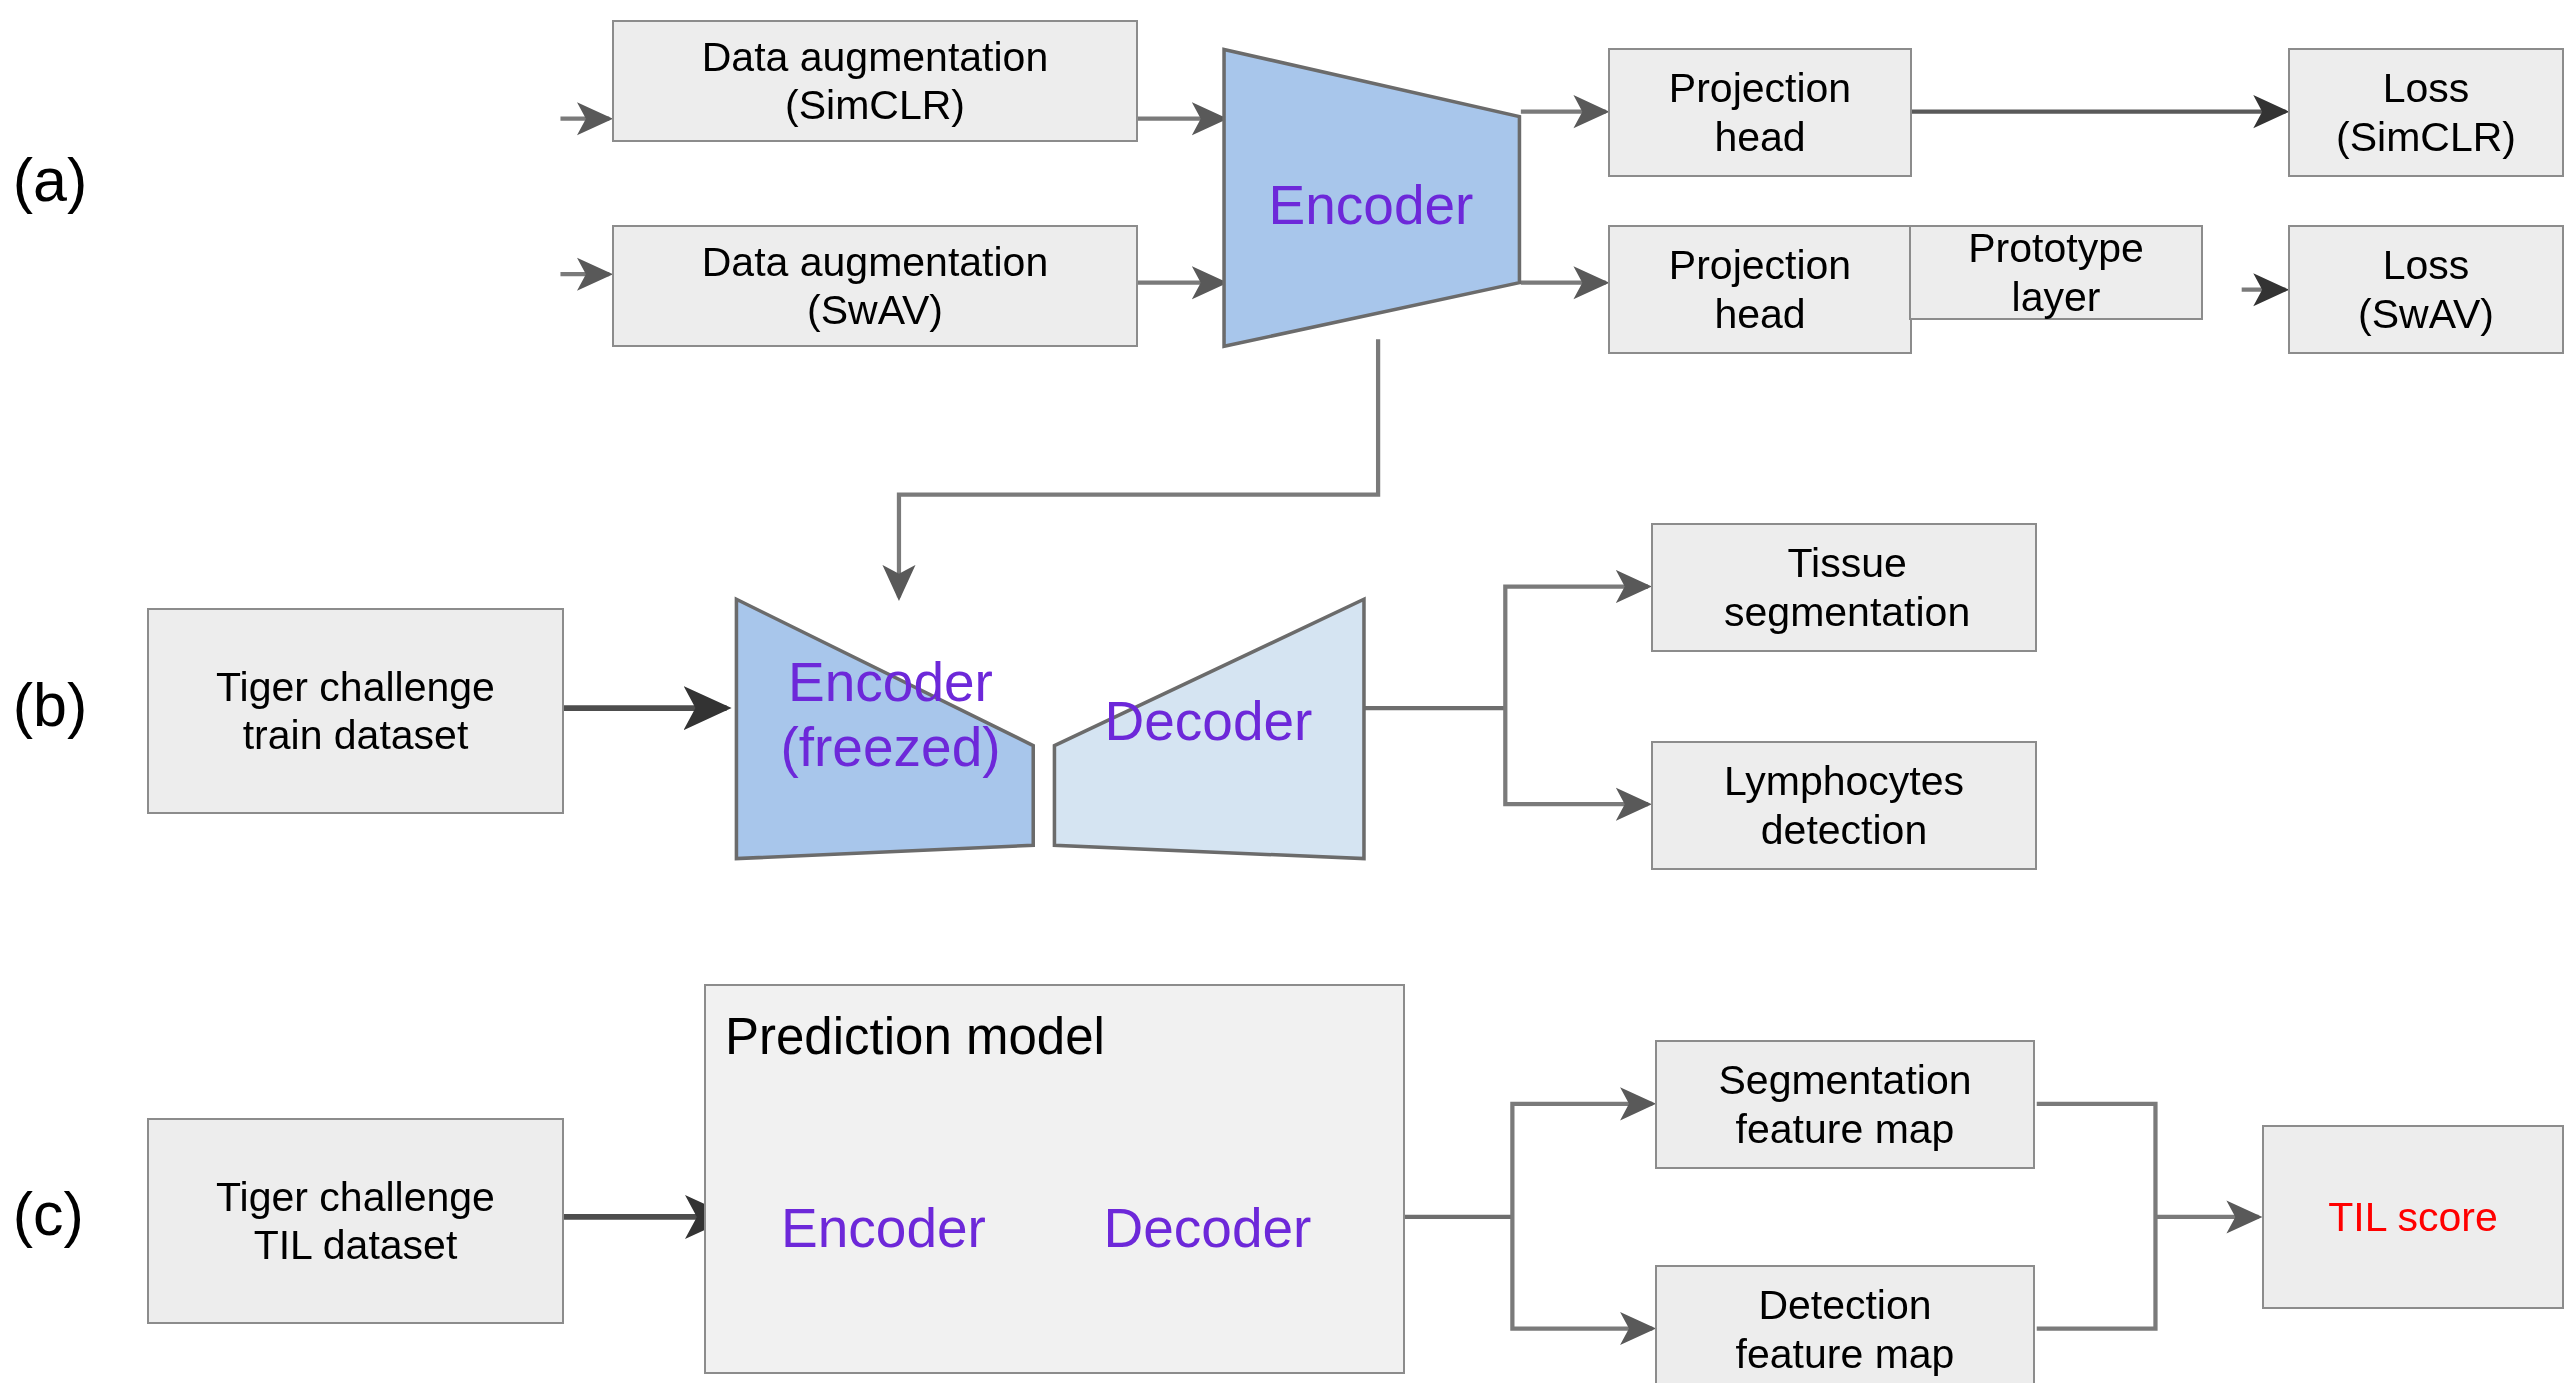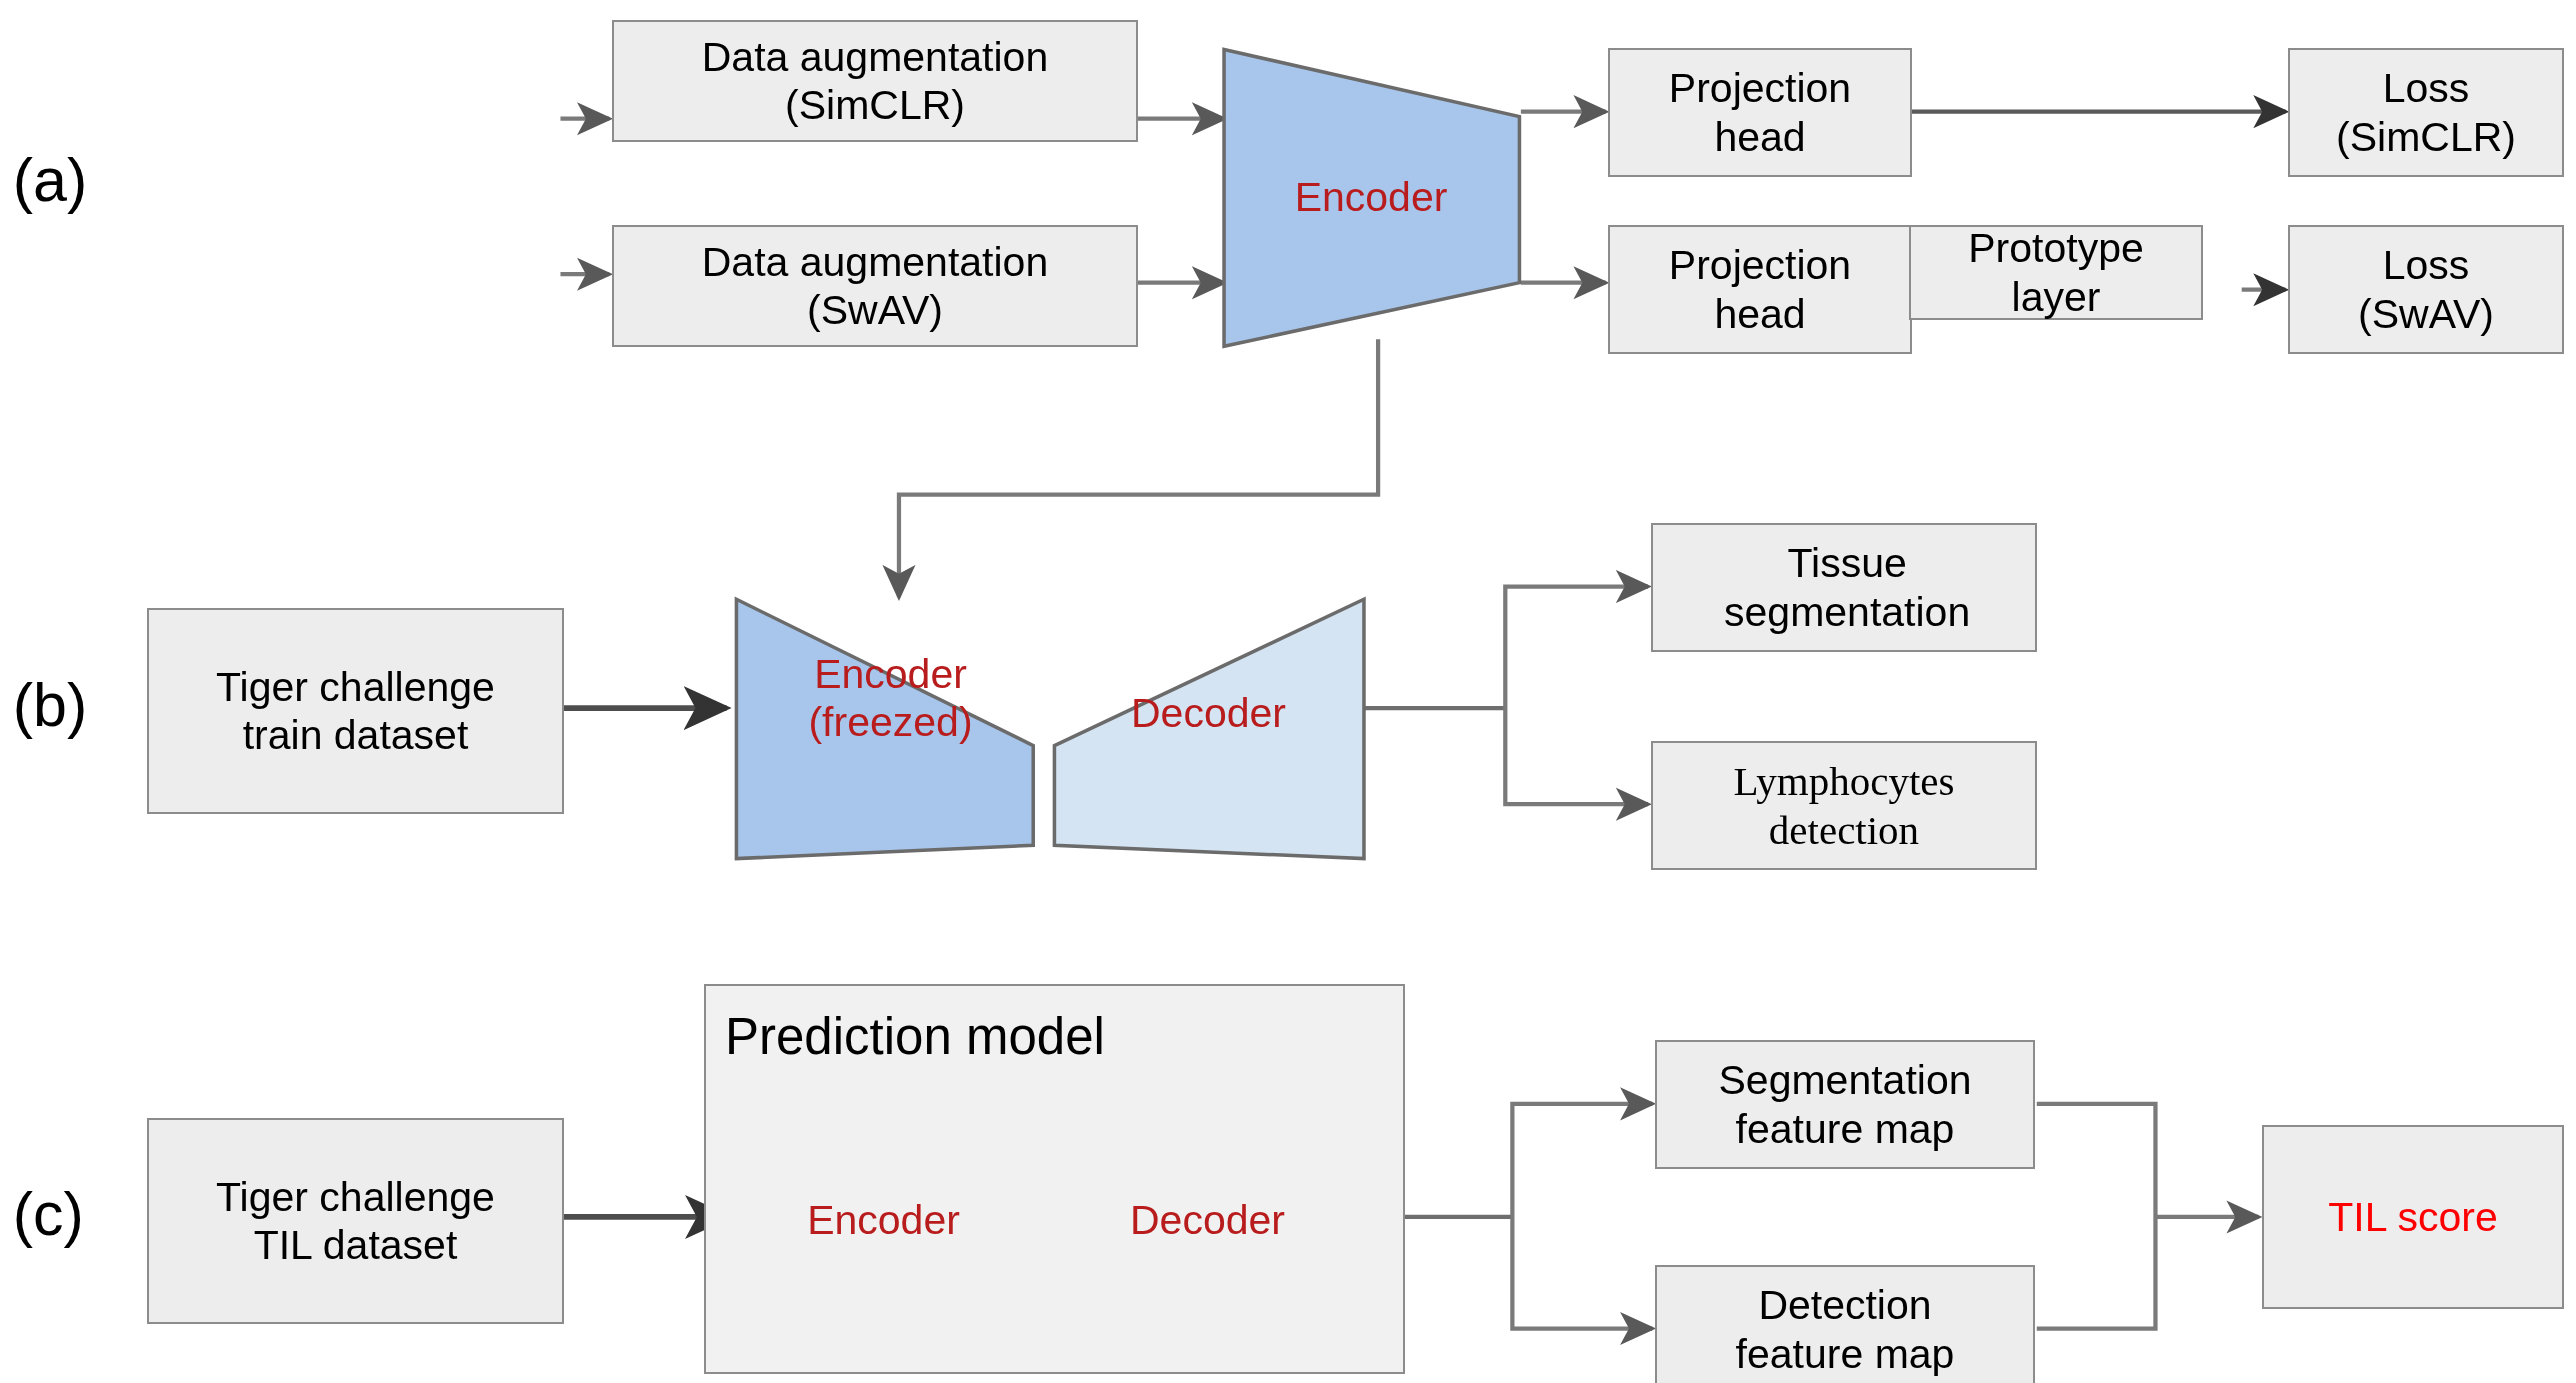--- a/index.html
+++ b/index.html
@@ -57,22 +57,22 @@
     position: absolute;
     font-family: "Liberation Sans", sans-serif;
     font-size: 51px;
     color: #000000;
     line-height: 1;
     white-space: nowrap;
   }
   .trap-label {
     position: absolute;
     font-family: "Liberation Sans", sans-serif;
-    font-size: 41px;
-    color: #b91c1c;
+    font-size: 55px;
+    color: #6d28d9;
     text-align: center;
     line-height: 1.18;
     white-space: pre-line;
     pointer-events: none;
   }
 </style>
 </head>
 <body>
 
 <div id="canvas">
@@ -166,21 +166,21 @@
 train dataset</div>
 
   <div class="trap-label" style="left:749px; top:650px; width:283px;">Encoder
 (freezed)</div>
 
   <div class="trap-label" style="left:1074px; top:689px; width:269px;">Decoder</div>
 
   <div class="gbox" style="left:1651px; top:523px; width:386px; height:129px; white-space:pre-line;padding-left:12px;">Tissue
 segmentation</div>
 
-  <div class="gbox" style="left:1651px; top:741px; width:386px; height:129px; white-space:pre-line;font-family:Liberation Serif, serif;">Lymphocytes
+  <div class="gbox" style="left:1651px; top:741px; width:386px; height:129px; white-space:pre-line;">Lymphocytes
 detection</div>
 
   <div class="gbox" style="left:147px; top:1118px; width:417px; height:206px; white-space:pre-line;">Tiger challenge
 TIL dataset</div>
 
   <div class="group-box" style="left:704px; top:984px; width:701px; height:390px;"></div>
   <div class="group-title" style="left:725px; top:1011px;">Prediction model</div>
 
   <div class="trap-label" style="left:749px; top:1196px; width:269px;">Encoder</div>
 

